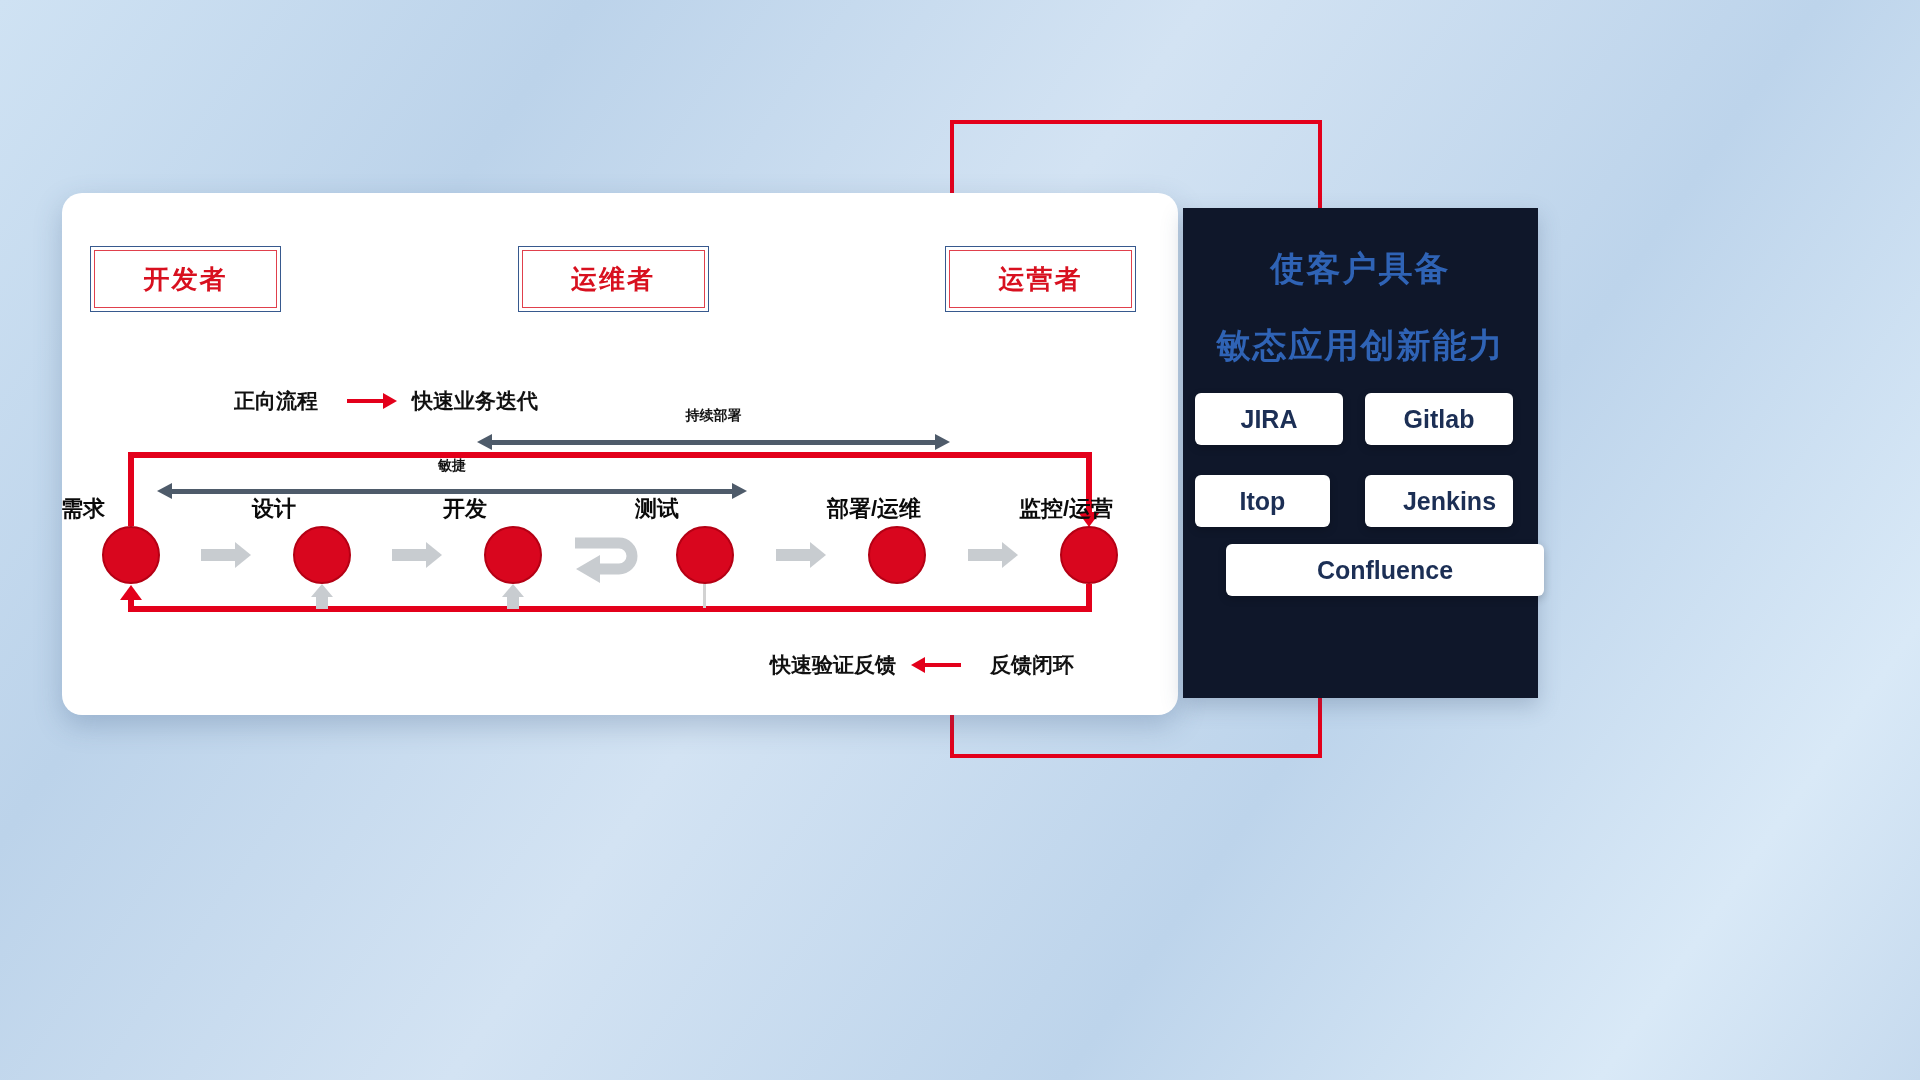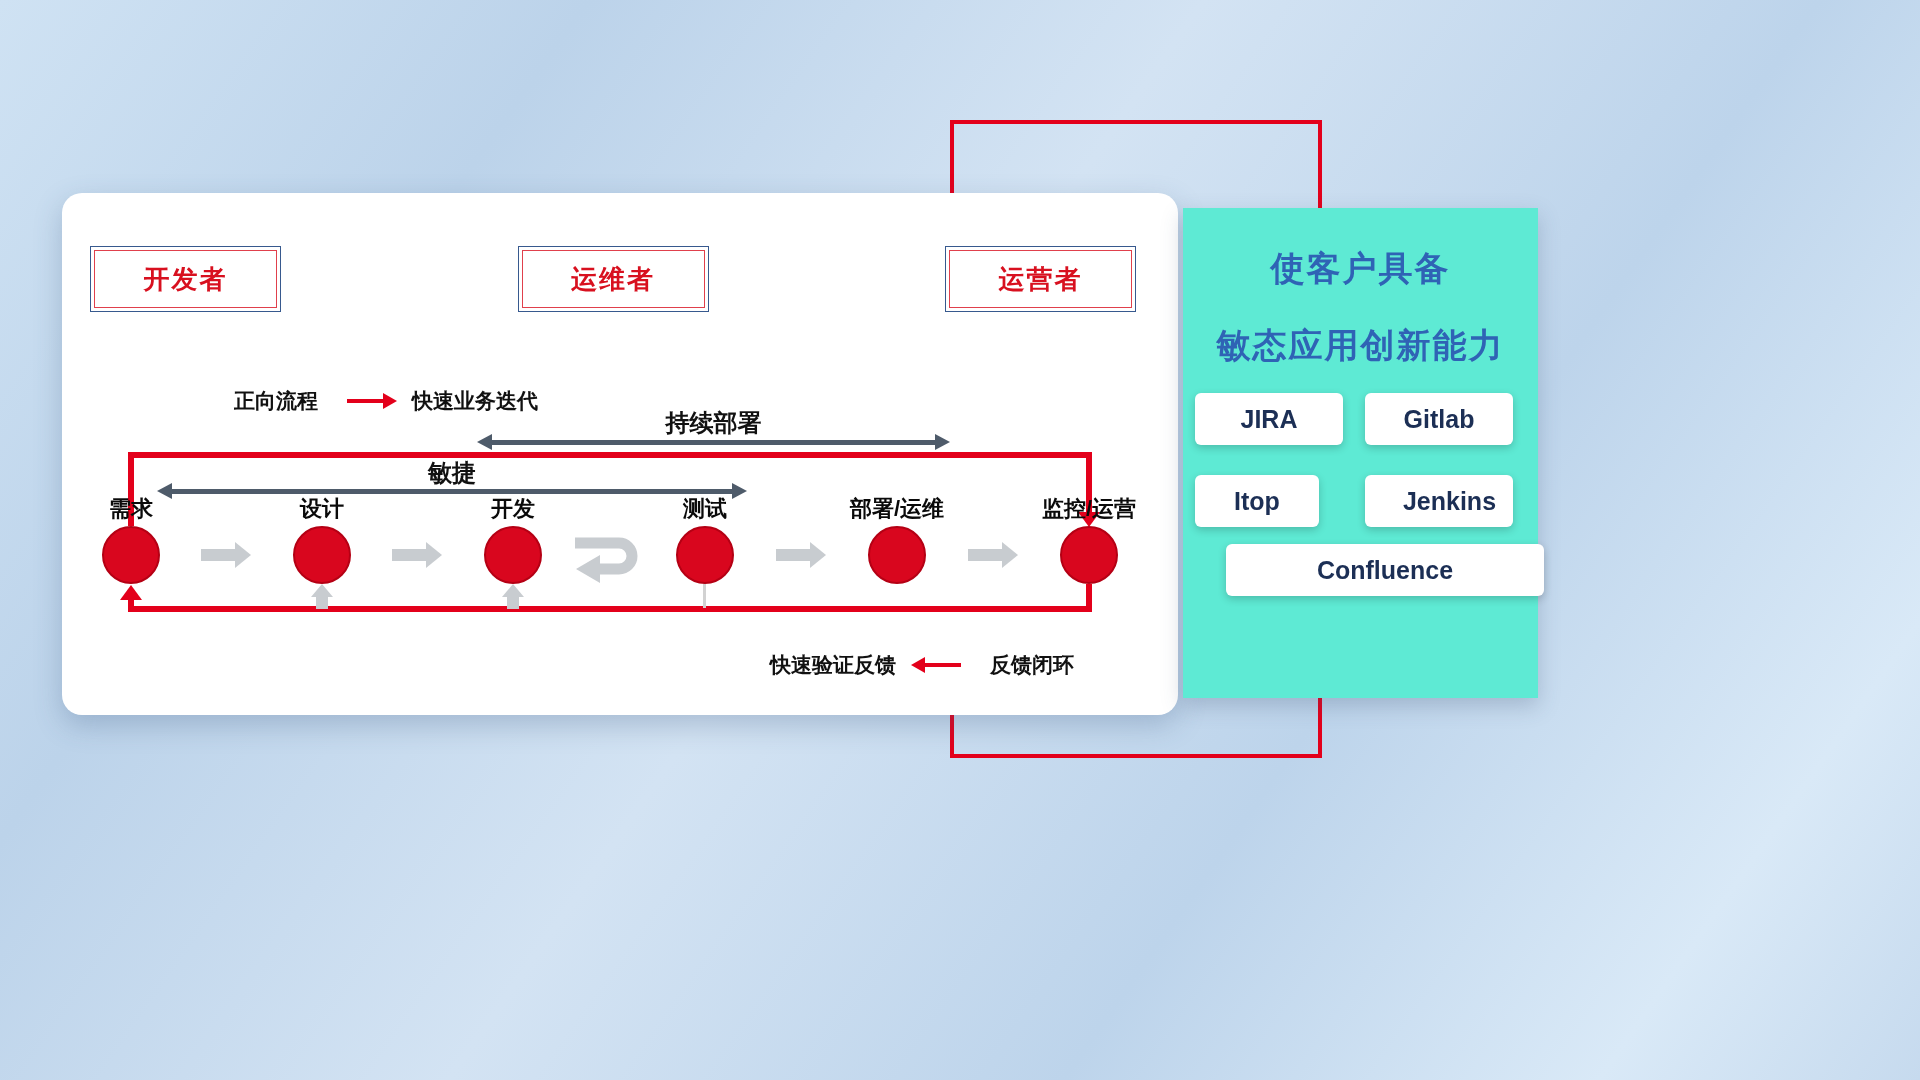--- a/index.html
+++ b/index.html
@@ -42,48 +42,48 @@
   .arrow-red-left { width:36px; height:4px; background:#e3001b; position:relative; }
   .arrow-red-left::before { content:""; position:absolute; left:-14px; top:-6px;
     border-right:14px solid #e3001b; border-top:8px solid transparent; border-bottom:8px solid transparent; }
 
   
   .dbl-arrow { height:5px; background:#4e5b6a; position:absolute; }
   .dbl-arrow::before { content:""; position:absolute; left:-15px; top:-6px;
     border-right:15px solid #4e5b6a; border-top:8px solid transparent; border-bottom:8px solid transparent; }
   .dbl-arrow::after { content:""; position:absolute; right:-15px; top:-6px;
     border-left:15px solid #4e5b6a; border-top:8px solid transparent; border-bottom:8px solid transparent; }
-  .span-label { position:absolute; text-align:center; font-size:24px; font-weight:700; color:#111; }
+  .span-label { position:absolute; text-align:center; font-size:14px; font-weight:700; color:#111; }
 
   
   .red-seg { position:absolute; background:#e3001b; }
   .red-head-down { position:absolute; width:0; height:0;
     border-top:15px solid #e3001b; border-left:11px solid transparent; border-right:11px solid transparent; }
   .red-head-up { position:absolute; width:0; height:0;
     border-bottom:15px solid #e3001b; border-left:11px solid transparent; border-right:11px solid transparent; }
 
   
   .stage-circle { position:absolute; width:58px; height:58px; border-radius:50%;
     background:#d9061e; border:2px solid #b50014; top:333px; z-index:4; }
-  .stage-label { position:absolute; width:140px; top:301px; text-align:center;
+  .stage-label { position:absolute; width:140px; top:301px; 
     font-size:22px; font-weight:700; color:#0a0a0a; z-index:4; }
 
   
   .flow-arrow { position:absolute; top:356px; width:34px; height:12px; background:#c8ccd0; }
   .flow-arrow::after { content:""; position:absolute; right:-16px; top:-7px;
     border-left:16px solid #c8ccd0; border-top:13px solid transparent; border-bottom:13px solid transparent; }
 
   .up-arrow { position:absolute; width:12px; height:12px; top:404px; background:#c8ccd0; }
   .up-arrow::before { content:""; position:absolute; top:-13px; left:-5px;
     border-bottom:13px solid #c8ccd0; border-left:11px solid transparent; border-right:11px solid transparent; }
 
   .thin-line { position:absolute; background:#d2d2d2; }
 
   
-  .panel { left:1183px; top:208px; width:355px; height:490px; background:#5eead4;
+  .panel { left:1183px; top:208px; width:355px; height:490px; background:#0f172a;
     box-shadow:0 8px 20px rgba(60,80,110,.25); z-index:3; }
   .panel-title { position:absolute; width:100%; text-align:center; color:#2f63b5;
     font-size:34px; font-weight:700; letter-spacing:2px; }
   .tool-box { position:absolute; height:52px; background:#ffffff; border-radius:6px;
     box-shadow:0 3px 9px rgba(0,0,0,.2); display:flex; align-items:center; justify-content:center;
     font-size:25px; font-weight:700; color:#1c2f55; }
 </style>
 </head>
 <body>
 
@@ -162,16 +162,16 @@
   </div>
 
 </div>
 
 <div class="abs panel">
   <div class="panel-title" style="top:38px;">使客户具备</div>
   <div class="panel-title" style="top:115px;">敏态应用创新能力</div>
 
   <div class="tool-box" style="left:12px;  top:185px; width:148px;">JIRA</div>
   <div class="tool-box" style="left:182px; top:185px; width:148px;">Gitlab</div>
-  <div class="tool-box" style="left:12px;  top:267px; width:124px;">Itop</div>
+  <div class="tool-box" style="left:12px;  top:267px; width:135px;">Itop</div>
   <div class="tool-box" style="left:182px; top:267px; width:148px;padding-left:21px;">Jenkins</div>
   <div class="tool-box" style="left:12px;  top:336px; width:318px;margin-left:31px;">Confluence</div>
 </div>
 
 </body></html>

